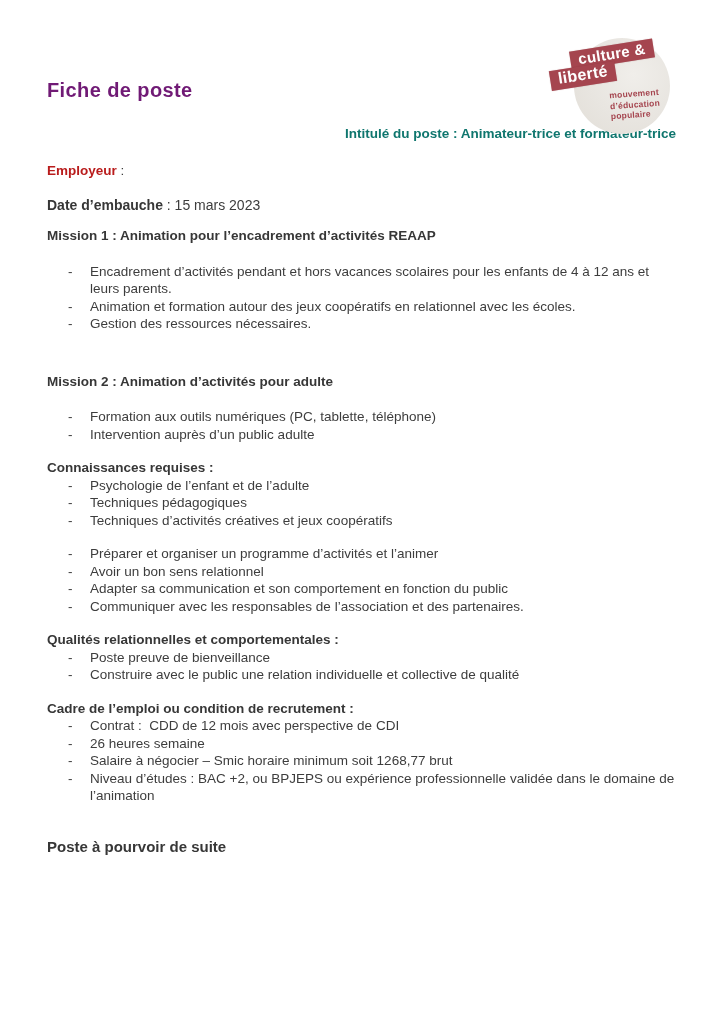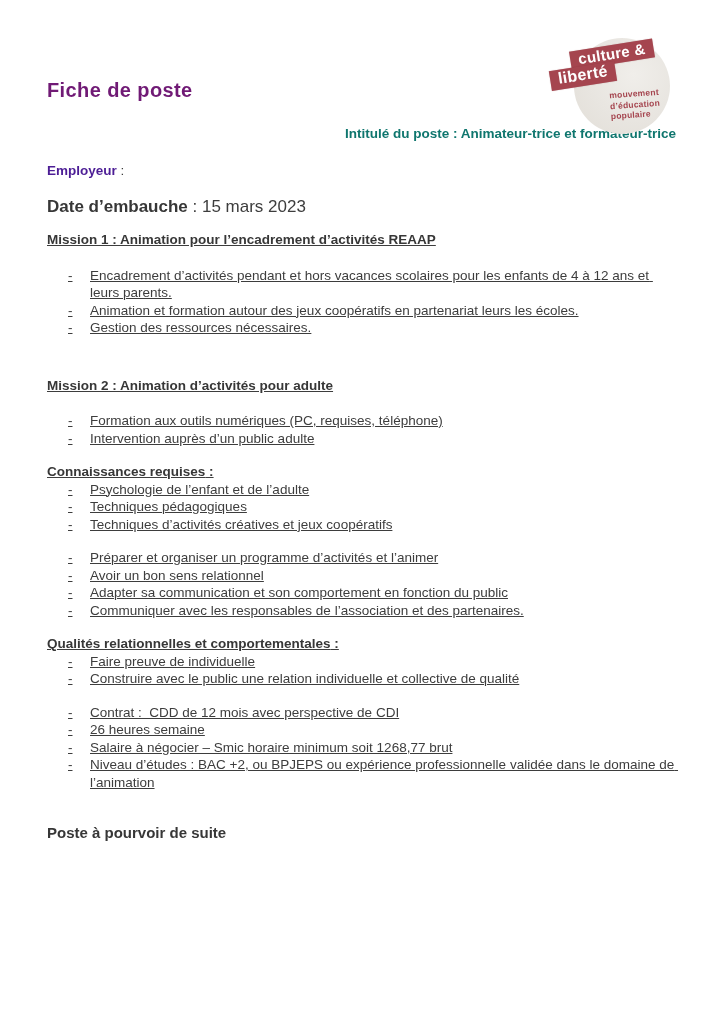--- a/index.html
+++ b/index.html
@@ -33,28 +33,28 @@
     color: #a5454f; font-weight: bold; font-size: 8.5px; line-height: 10.5px;
     transform: rotate(-4deg); letter-spacing: 0.2px;
   }
 
   
   .doc-title { padding-top: 79px; font-size: 20px; font-weight: bold; color: #701a75; letter-spacing: 0.4px; }
   .intitule  { margin-top: 24px; font-size: 13.5px; font-weight: bold; color: #0f766e; text-align: right; }
 
   .employer { margin-top: 21px; display: flex; font-size: 13.5px; line-height: 18px; }
   .employer-label { width: 104px; flex: none; }
-  .employer-label b { font-weight: bold; color: #4c1d95; }
+  .employer-label b { font-weight: bold; color: #b91c1c; }
   .employer-value .pre { white-space: pre-wrap; }
   .link { color: #3a58a7; text-decoration: underline; cursor: pointer; }
 
-  .hire { margin-top: 17px; font-size: 17px; }
+  .hire { margin-top: 17px; font-size: 14px; }
   .hire b { color: #373737; }
 
-  .section { font-size: 13.5px; text-decoration: underline; }
+  .section { font-size: 13.5px; }
   .sec-title { font-size: 13.5px; font-weight: bold; color: #373737; line-height: 17.5px; }
   .section { margin-top: 16px; }
   .section[data-name="section-mission-1"] { margin-top: 14px; }
   .section[data-name="section-mission-2"] { margin-top: 40px; }
   .section.spaced .items { margin-top: 18px; }
 
   .items { list-style: none; margin: 0; padding: 0 0 0 21px; }
   .item { display: flex; line-height: 17.5px; }
   .dash { width: 22px; flex: none; }
   .item-text { flex: 1; white-space: pre-wrap; }
@@ -93,35 +93,35 @@
 
   <section class="section spaced" data-name="section-mission-1">
     <h3 class="sec-title" data-name="section-heading"><span>Mission 1 : Animation pour l’encadrement d’activités REAAP</span><span></span></h3>
     <ul class="items" data-name="bullet-list">
       <li class="item" data-name="list-item">
           <span class="dash" data-name="bullet-dash">-</span>
           <span class="item-text" data-name="list-item-text">Encadrement d’activités pendant et hors vacances scolaires pour les enfants de 4 à 12 ans et leurs parents.</span>
         </li>
       <li class="item" data-name="list-item">
           <span class="dash" data-name="bullet-dash">-</span>
-          <span class="item-text" data-name="list-item-text">Animation et formation autour des jeux coopératifs en partenariat leurs les écoles.</span>
+          <span class="item-text" data-name="list-item-text">Animation et formation autour des jeux coopératifs en relationnel avec les écoles.</span>
         </li>
       <li class="item" data-name="list-item">
           <span class="dash" data-name="bullet-dash">-</span>
           <span class="item-text" data-name="list-item-text">Gestion des ressources nécessaires.</span>
         </li>
     </ul>
   </section>
 
   <section class="section spaced" data-name="section-mission-2">
     <h3 class="sec-title" data-name="section-heading"><span>Mission 2 : Animation d’activités pour adulte</span><span></span></h3>
     <ul class="items" data-name="bullet-list">
       <li class="item" data-name="list-item">
           <span class="dash" data-name="bullet-dash">-</span>
-          <span class="item-text" data-name="list-item-text">Formation aux outils numériques (PC, requises, téléphone)</span>
+          <span class="item-text" data-name="list-item-text">Formation aux outils numériques (PC, tablette, téléphone)</span>
         </li>
       <li class="item" data-name="list-item">
           <span class="dash" data-name="bullet-dash">-</span>
           <span class="item-text" data-name="list-item-text">Intervention auprès d’un public adulte</span>
         </li>
     </ul>
   </section>
 
   <section class="section" data-name="section-connaissances">
     <h3 class="sec-title" data-name="section-heading"><span>Connaissances requises</span><span> :</span></h3>
@@ -160,30 +160,31 @@
           <span class="item-text" data-name="list-item-text">Communiquer avec les responsables de l’association et des partenaires.</span>
         </li>
     </ul>
   </section>
 
   <section class="section" data-name="section-qualites">
     <h3 class="sec-title" data-name="section-heading"><span>Qualités relationnelles et comportementales</span><span> :</span></h3>
     <ul class="items" data-name="bullet-list">
       <li class="item" data-name="list-item">
           <span class="dash" data-name="bullet-dash">-</span>
-          <span class="item-text" data-name="list-item-text">Faire preuve de individuelle</span>
+          <span class="item-text" data-name="list-item-text">Poste preuve de bienveillance</span>
         </li>
       <li class="item" data-name="list-item">
           <span class="dash" data-name="bullet-dash">-</span>
           <span class="item-text" data-name="list-item-text">Construire avec le public une relation individuelle et collective de qualité</span>
         </li>
     </ul>
   </section>
 
   <section class="section" data-name="section-cadre-emploi">
+    <h3 class="sec-title" data-name="section-heading"><span>Cadre de l’emploi ou condition de recrutement</span><span> :</span></h3>
     <ul class="items" data-name="bullet-list">
       <li class="item" data-name="list-item">
           <span class="dash" data-name="bullet-dash">-</span>
           <span class="item-text" data-name="list-item-text">Contrat :  CDD de 12 mois avec perspective de CDI</span>
         </li>
       <li class="item" data-name="list-item">
           <span class="dash" data-name="bullet-dash">-</span>
           <span class="item-text" data-name="list-item-text">26 heures semaine</span>
         </li>
       <li class="item" data-name="list-item">

